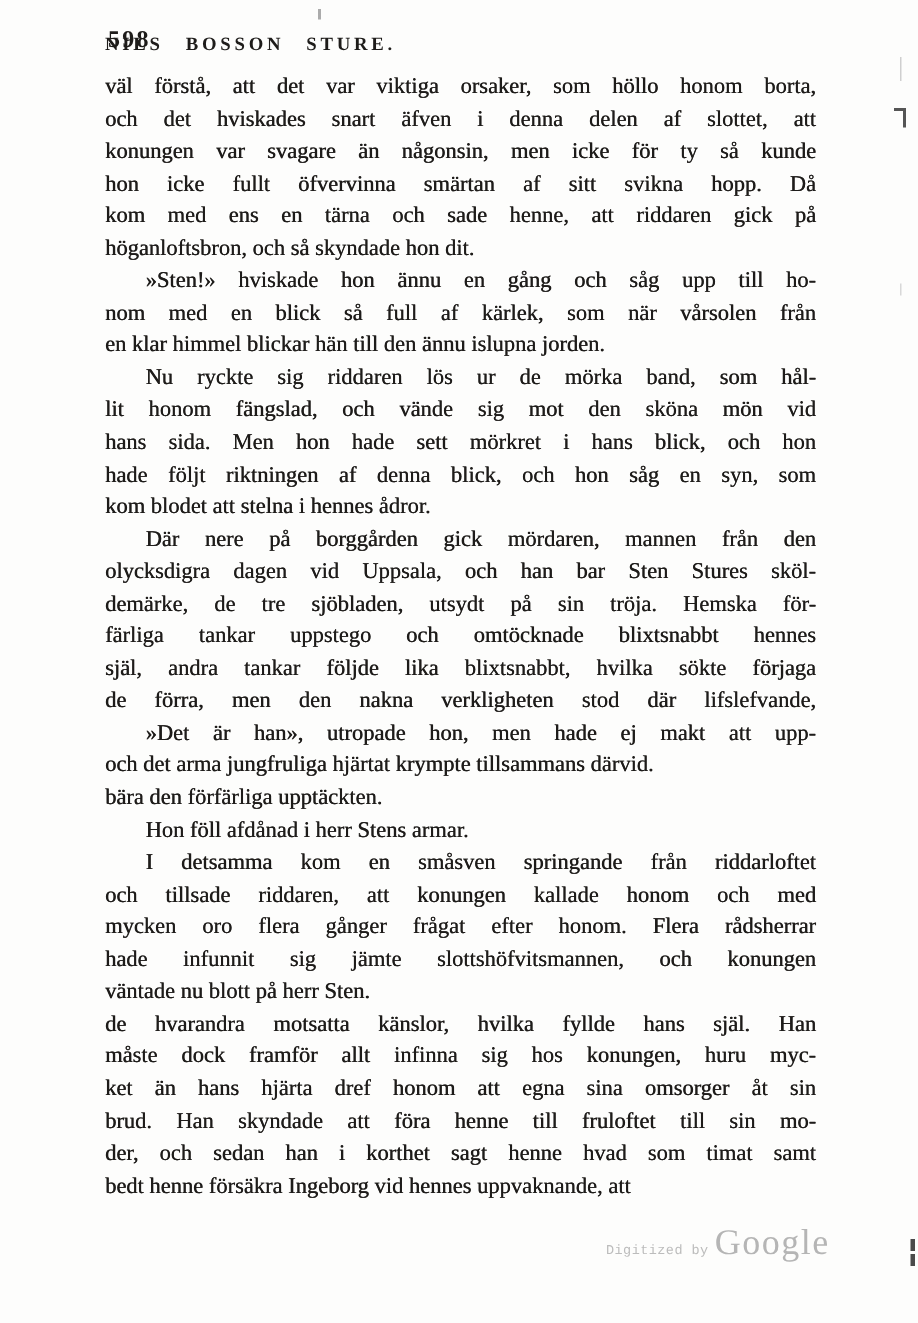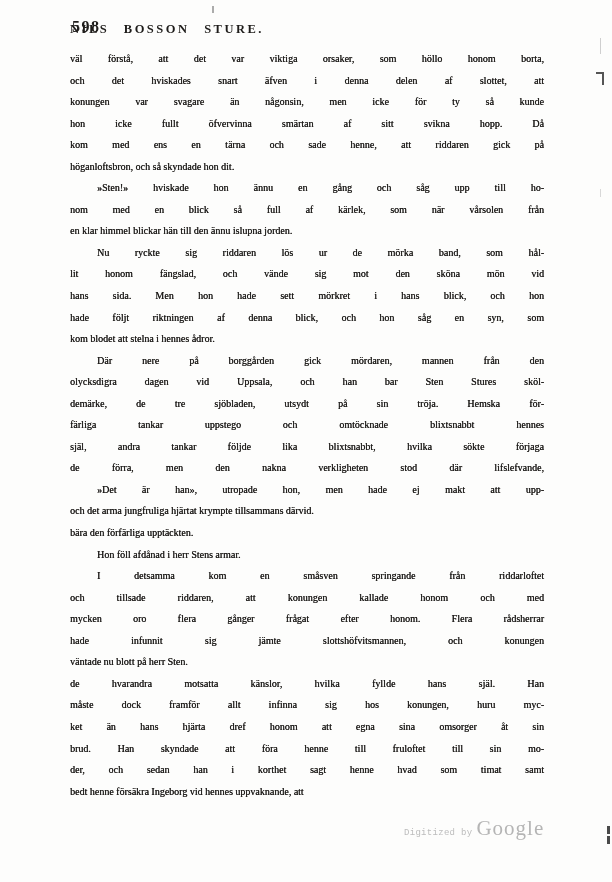--- a/index.html
+++ b/index.html
@@ -29,21 +29,21 @@
     font-size: 12.5px;
     font-weight: bold;
     letter-spacing: 2.5px;
     word-spacing: 9px;
   }
   .body-text {
     position: absolute;
     left: 70px;
     top: 48px;
     width: 474px;
-    font-size: 10px;
+    font-size: 15px;
     line-height: 21.55px;
     text-align: justify;
     text-shadow: 0.25px 0 0 currentColor; 
   }
   .line { text-align-last: justify; }
   .line.para-end { text-align-last: left; }
   .line.indent { text-indent: 27px; }
   .watermark {
     position: absolute;
     left: 404px;
@@ -54,21 +54,21 @@
   }
   .wm-prefix {
     font-family: Liberation Mono, monospace;
     font-size: 9px;
     color: #bcbcbc;
     margin-right: 4px;
     letter-spacing: 0.3px;
   }
   .wm-logo {
     font-family: "Liberation Serif", "DejaVu Serif", serif;
-    font-size: 21px;
+    font-size: 24px;
     color: #b5b5b5;
     letter-spacing: 1px;
   }
   .artifact { position: absolute; }
   .art-top-tick    { left: 212px; top: 6px;   width: 2px; height: 7px;  background: #ababab; }
   .art-edge-line1  { left: 600px; top: 38px;  width: 1px; height: 16px; background: #cfcfcf; }
   .art-edge-hook   { left: 596px; top: 72px;  width: 6px; height: 11px;
                      border-top: 2px solid #555; border-right: 2px solid #555; }
   .art-edge-line2  { left: 600px; top: 189px; width: 1px; height: 8px;  background: #d8d8d8; }
   .art-edge-dash1  { left: 607px; top: 826px; width: 3px; height: 8px;  background: #4a4a4a; }

